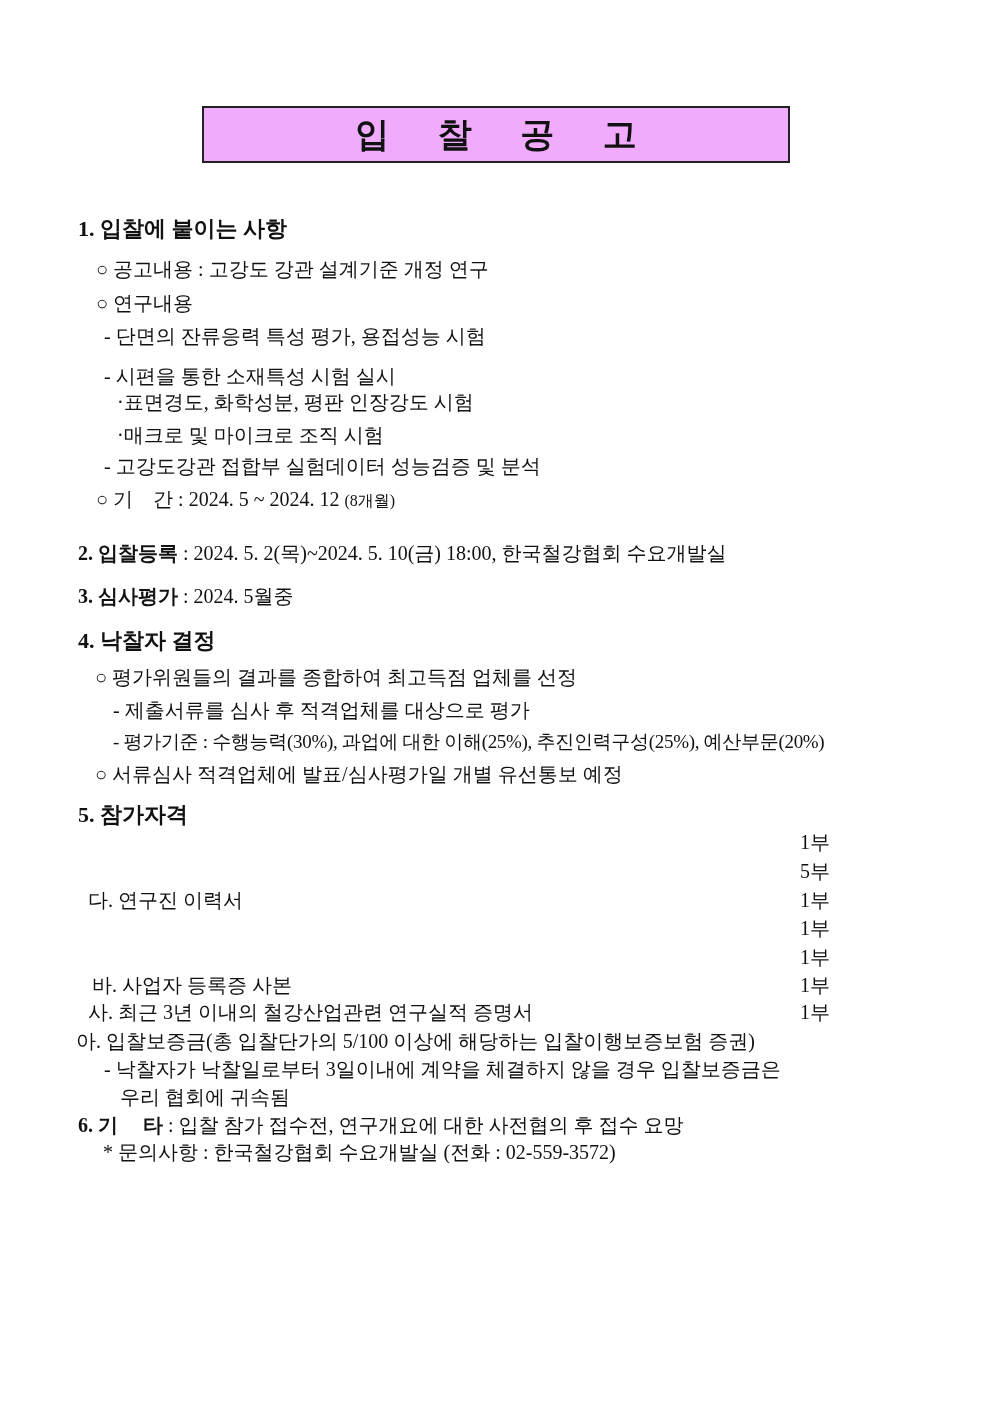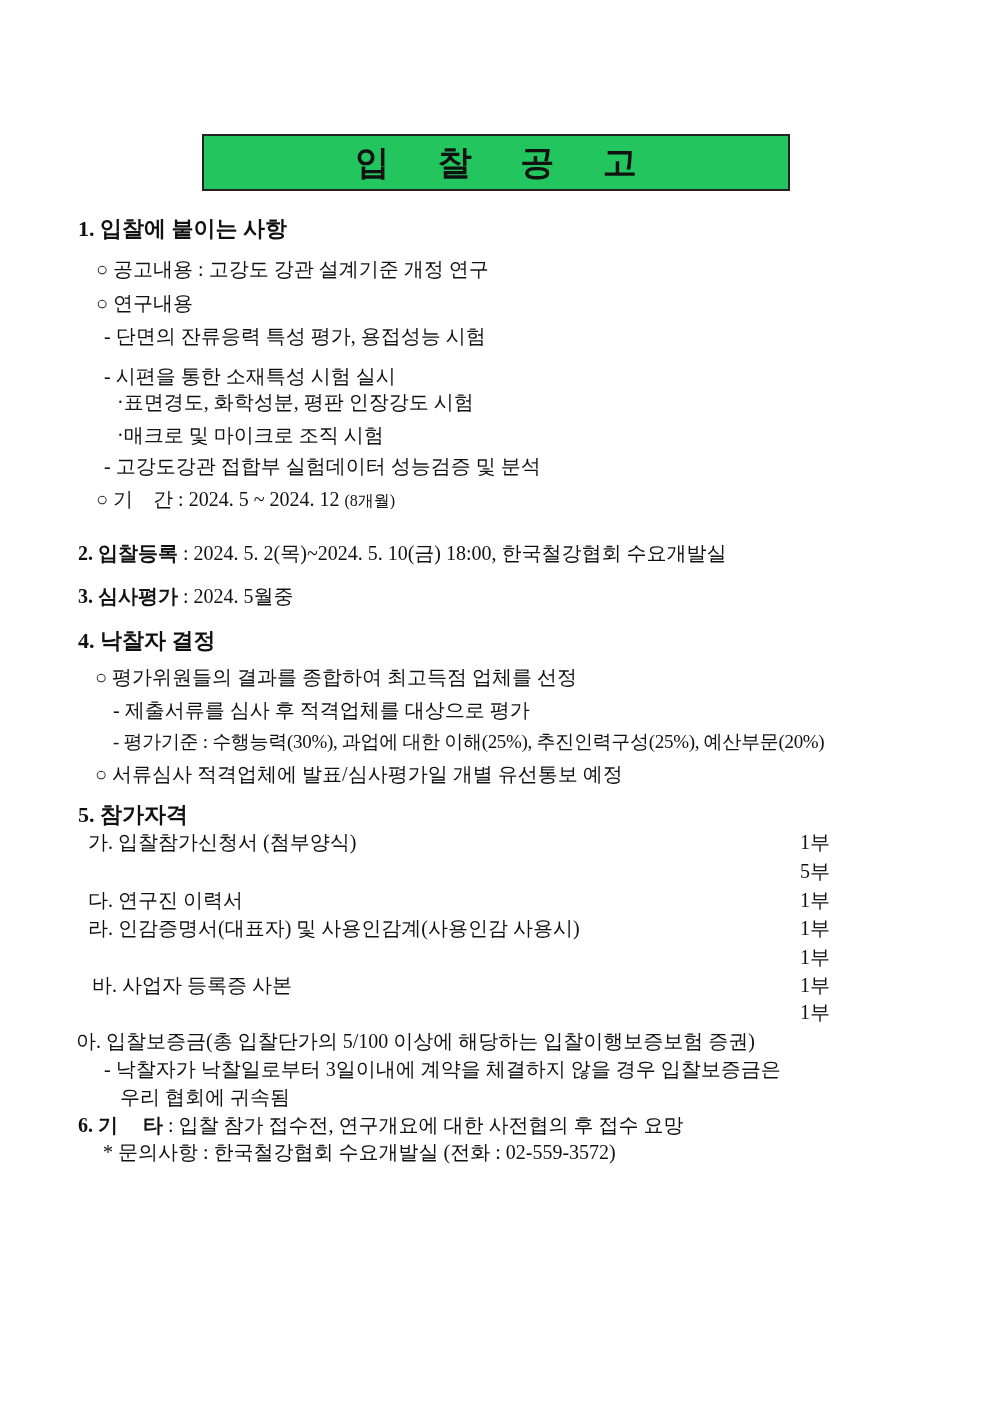--- a/index.html
+++ b/index.html
@@ -8,24 +8,24 @@
     width:992px;height:1403px;
     background:#ffffff;
     font-family:"Liberation Serif","DejaVu Serif",serif;
     color:#111111;
     overflow:hidden;
   }
   .title-box{
     position:absolute;
     left:202px;top:106px;
     width:588px;height:57px;
-    background:#22c55e;
+    background:#f0abfc;
     border:2px solid #222222;
     box-sizing:border-box;
-    display:flex;align-items:center;justify-content:center;margin-top:28px;
+    display:flex;align-items:center;justify-content:center;
   }
   .title-text{
     font-size:34px;
     font-weight:bold;
     letter-spacing:20px;
     padding-left:20px;
     white-space:pre;
     color:#111111;
   }
   .line{
@@ -100,42 +100,41 @@
       <div class="line condensed" style="top: 730px;">
         <span class="txt" style="left: 113px;"><span class="">- 평가기준 : 수행능력(30%), 과업에 대한 이해(25%), 추진인력구성(25%), 예산부문(20%)</span></span>
       </div>
       <div class="line" style="top: 762px;">
         <span class="txt" style="left: 95px;"><span class="">○ 서류심사 적격업체에 발표/심사평가일 개별 유선통보 예정</span></span>
       </div>
       <div class="line heading" style="top: 803px;">
         <span class="txt" style="left: 78px;"><span class="b">5. 참가자격</span></span>
       </div>
       <div class="line" style="top: 830px;">
-        <span class="txt" style="left: 88px;"><span class="">가. 입찰참가신청서 (첨부양식)</span></span>
         <span class="qty">1부</span>
       </div>
       <div class="line" style="top: 859px;">
         <span class="qty">5부</span>
       </div>
       <div class="line" style="top: 888px;">
         <span class="txt" style="left: 88px;"><span class="">다. 연구진 이력서</span></span>
         <span class="qty">1부</span>
       </div>
       <div class="line" style="top: 916px;">
-        <span class="txt" style="left: 88px;"><span class="">라. 인감증명서(대표자) 및 사용인감계(사용인감 사용시)</span></span>
         <span class="qty">1부</span>
       </div>
       <div class="line" style="top: 945px;">
         <span class="qty">1부</span>
       </div>
       <div class="line" style="top: 973px;">
         <span class="txt" style="left: 92px;"><span class="">바. 사업자 등록증 사본</span></span>
         <span class="qty">1부</span>
       </div>
       <div class="line" style="top: 1000px;">
+        <span class="txt" style="left: 88px;"><span class="">사. 최근 3년 이내의 철강산업관련 연구실적 증명서</span></span>
         <span class="qty">1부</span>
       </div>
       <div class="line" style="top: 1029px;">
         <span class="txt" style="left: 76px;"><span class="">아. 입찰보증금(총 입찰단가의 5/100 이상에 해당하는 입찰이행보증보험 증권)</span></span>
       </div>
       <div class="line" style="top: 1057px;">
         <span class="txt" style="left: 104px;"><span class="">- 낙찰자가 낙찰일로부터 3일이내에 계약을 체결하지 않을 경우 입찰보증금은</span></span>
       </div>
       <div class="line" style="top: 1085px;">
         <span class="txt" style="left: 120px;"><span class="">우리 협회에 귀속됨</span></span>

